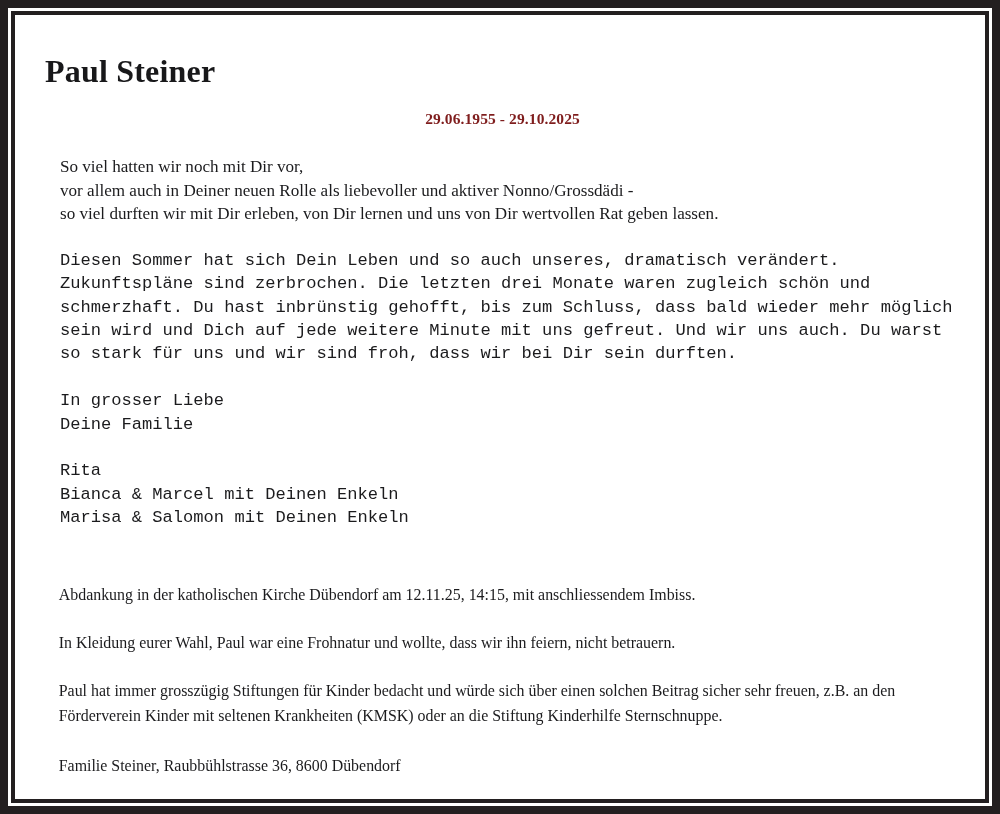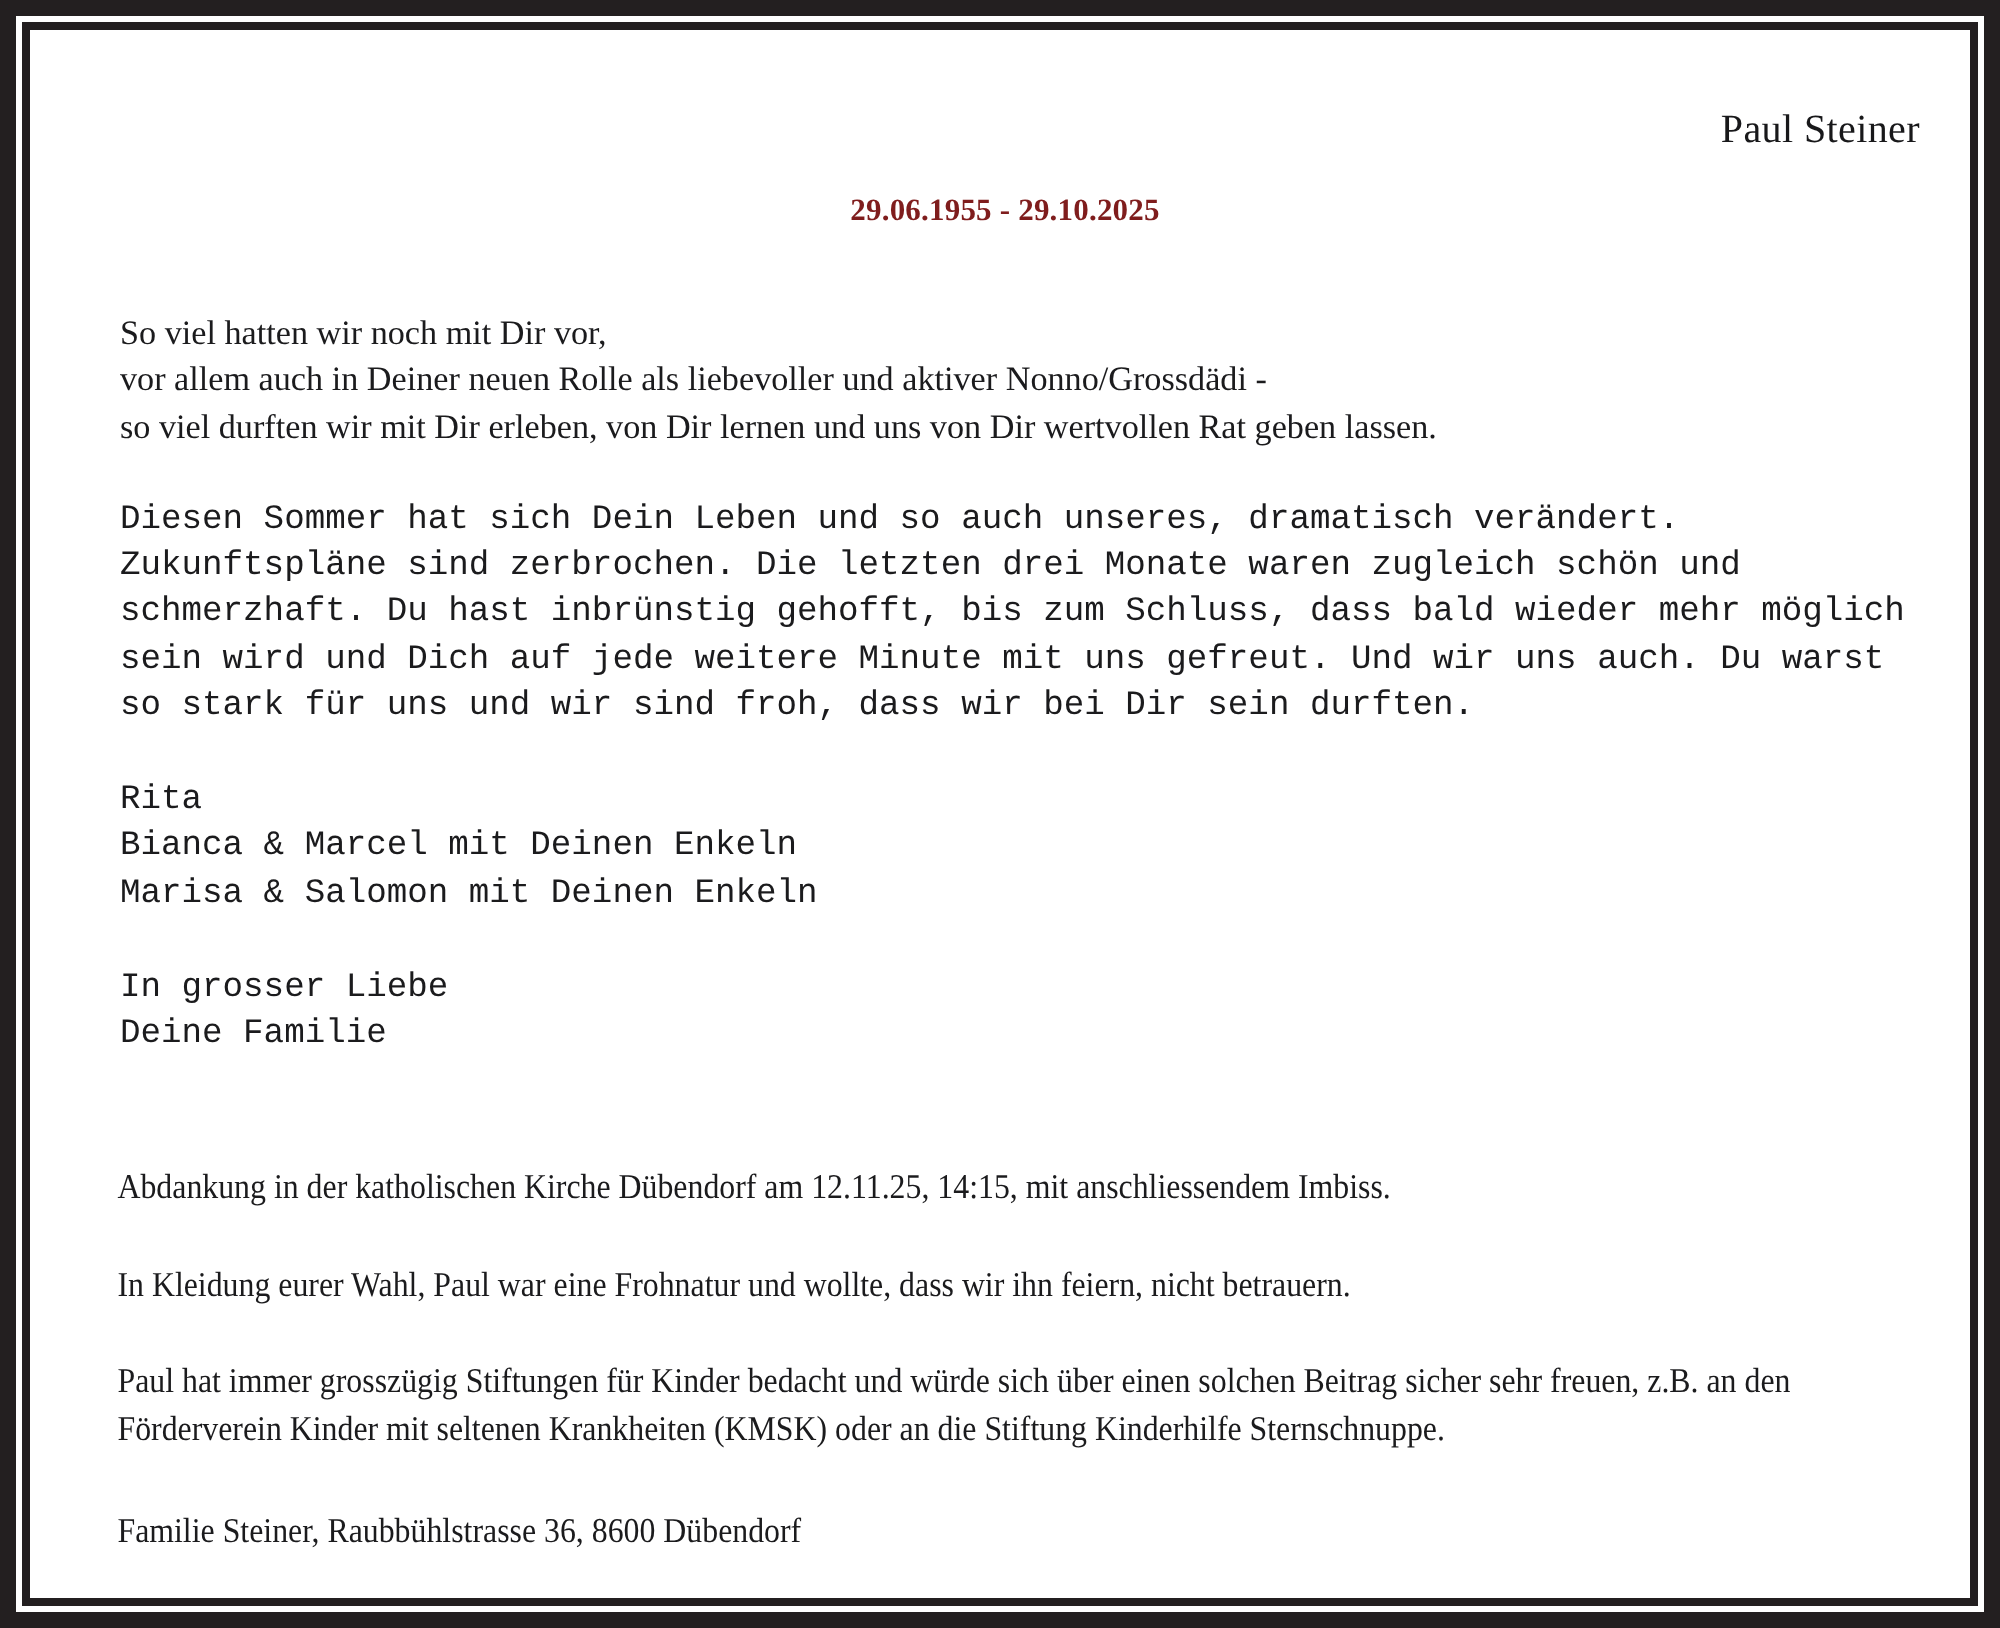--- a/index.html
+++ b/index.html
@@ -51,40 +51,40 @@
     position: absolute;
     left: 0;
     top: 0;
     width: 100%;
     height: 100%;
     padding: 30px 25px 0 30px;
   }
 
   
   .deceased-name {
-    text-align: right;
-    font-size: 20px;
-    font-weight: normal;
+    text-align: left;
+    font-size: 32px;
+    font-weight: bold;
     color: #18181a;
     letter-spacing: 0.2px;
     margin: 9px 0 0 0;
     line-height: 1.1;
   }
   .life-dates {
     text-align: center;
     font-size: 15.5px;
     font-weight: bold;
     color: #7f1d1d;
     margin: 21px 0 0 0;
     letter-spacing: 0.1px;
   }
 
   
   .message-block {
-    margin-top: 40px;
+    margin-top: 27px;
     padding-left: 15px;
     font-size: 17.1px;
     line-height: 23.4px;
     color: #1b1b1d;
   }
   .message-block .para {
     margin: 0;
     white-space: pre-line;
   }
   .message-block .para + .para {
@@ -126,25 +126,25 @@
 
           <h1 class="deceased-name">Paul Steiner</h1>
 
           <p class="life-dates">29.06.1955 - 29.10.2025</p>
 
           <div class="message-block">
             <p class="para">So viel hatten wir noch mit Dir vor,
 vor allem auch in Deiner neuen Rolle als liebevoller und aktiver Nonno/Grossdädi -
 so viel durften wir mit Dir erleben, von Dir lernen und uns von Dir wertvollen Rat geben lassen.</p>
             <p class="para">Diesen Sommer hat sich Dein Leben und so auch unseres, dramatisch verändert. Zukunftspläne sind zerbrochen. Die letzten drei Monate waren zugleich schön und schmerzhaft. Du hast inbrünstig gehofft, bis zum Schluss, dass bald wieder mehr möglich sein wird und Dich auf jede weitere Minute mit uns gefreut. Und wir uns auch. Du warst so stark für uns und wir sind froh, dass wir bei Dir sein durften.</p>
+            <p class="para">In grosser Liebe
+Deine Familie</p>
             <p class="para">Rita
 Bianca &amp; Marcel mit Deinen Enkeln
 Marisa &amp; Salomon mit Deinen Enkeln</p>
-            <p class="para">In grosser Liebe
-Deine Familie</p>
           </div>
 
           <div class="details-block">
             <p class="para">Abdankung in der katholischen Kirche Dübendorf am 12.11.25, 14:15, mit anschliessendem Imbiss.</p>
             <p class="para">In Kleidung eurer Wahl, Paul war eine Frohnatur und wollte, dass wir ihn feiern, nicht betrauern.</p>
             <p class="para">Paul hat immer grosszügig Stiftungen für Kinder bedacht und würde sich über einen solchen Beitrag sicher sehr freuen, z.B. an den Förderverein Kinder mit seltenen Krankheiten (KMSK) oder an die Stiftung Kinderhilfe Sternschnuppe.</p>
             <p class="signature-line">Familie Steiner, Raubbühlstrasse 36, 8600 Dübendorf</p>
           </div>
 
         </div>

